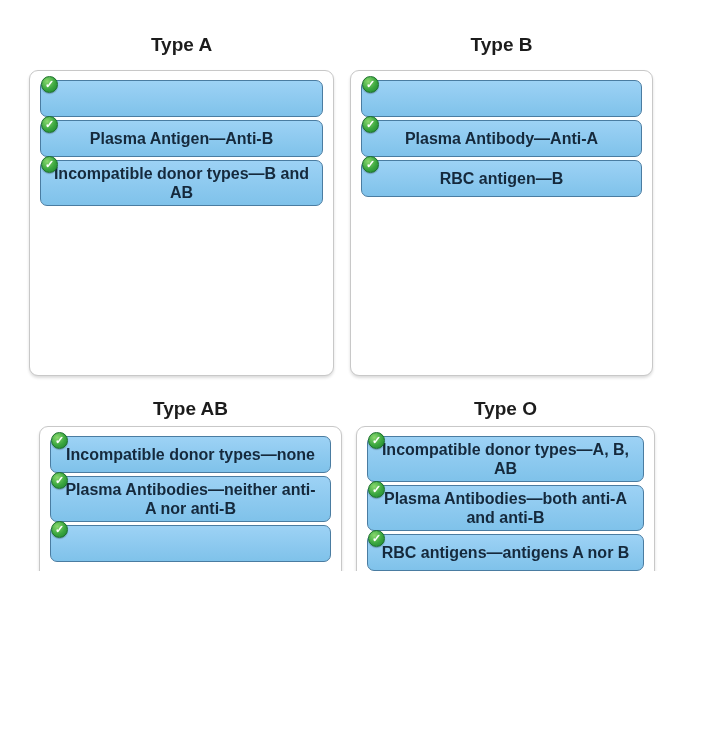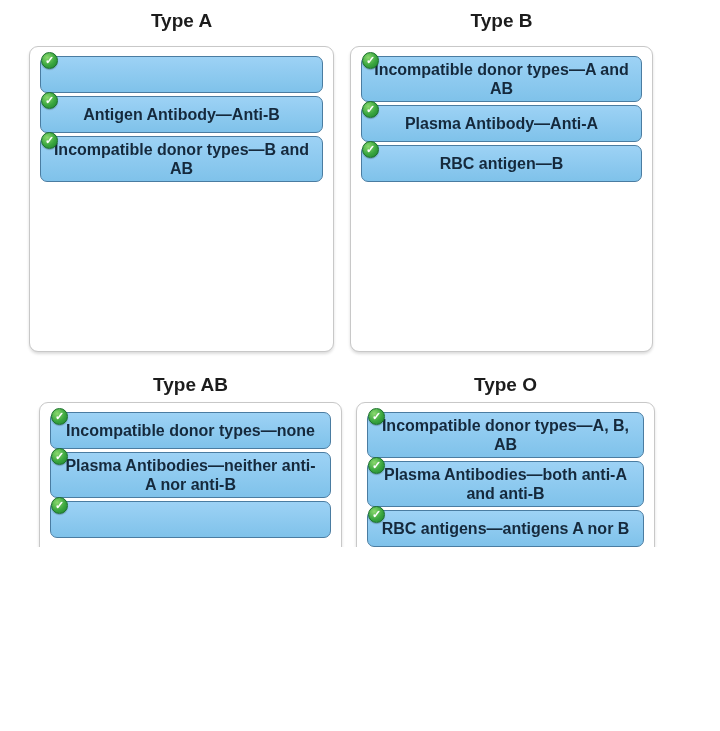--- a/index.html
+++ b/index.html
@@ -10,21 +10,21 @@
     --chip_fill_bottom:#7fc2ea;
     --chip_text:#15293c;
     --title_text:#1c1c1c;
     --badge_green:#2f9e3b;
     --badge_ring:#19702a;
     --badge_check:#ffffff;
   }
   *{margin:0;padding:0;box-sizing:border-box;}
   html,body{background:var(--page_bg);}
   body{font-family:"Liberation Sans", sans-serif;}
-  .board{position:relative;width:720px;height:547px;background:var(--page_bg);overflow:hidden;}
+  .board{position:relative;width:720px;height:547px;background:var(--page_bg);overflow:hidden;margin-top:24px;}
   .group{position:absolute;}
   .g-a {left:29px;  top:46px;  width:305px; height:306px;}
   .g-b {left:350px; top:46px;  width:303px; height:306px;}
   .g-ab{left:39px;  top:402px; width:303px; height:306px;border-radius:10px;}
   .g-o {left:356px; top:402px; width:299px; height:306px;text-decoration:underline;}
   .title{
     position:absolute;left:0;right:0;text-align:center;
     font-size:19px;font-weight:bold;color:var(--title_text);
   }
   .row1 .title{top:-36px;}
@@ -62,35 +62,34 @@
 <div class="board">
 
   <section class="group g-a row1">
     <h2 class="title">Type A</h2>
     <div class="bin">
       <div class="chip">
         <span class="badge"><span>✓</span></span>
       </div>
       <div class="chip">
         <span class="badge"><span>✓</span></span>
-        <span class="chip-label">Antigen Antibody—Anti-B</span>
+        <span class="chip-label">Plasma Antigen—Anti-B</span>
       </div>
       <div class="chip">
         <span class="badge"><span>✓</span></span>
         <span class="chip-label">Incompatible donor types—B and AB</span>
       </div>
     </div>
   </section>
 
   <section class="group g-b row1">
     <h2 class="title">Type B</h2>
     <div class="bin">
       <div class="chip">
         <span class="badge"><span>✓</span></span>
-        <span class="chip-label">Incompatible donor types—A and AB</span>
       </div>
       <div class="chip">
         <span class="badge"><span>✓</span></span>
         <span class="chip-label">Plasma Antibody—Anti-A</span>
       </div>
       <div class="chip">
         <span class="badge"><span>✓</span></span>
         <span class="chip-label">RBC antigen—B</span>
       </div>
     </div>

